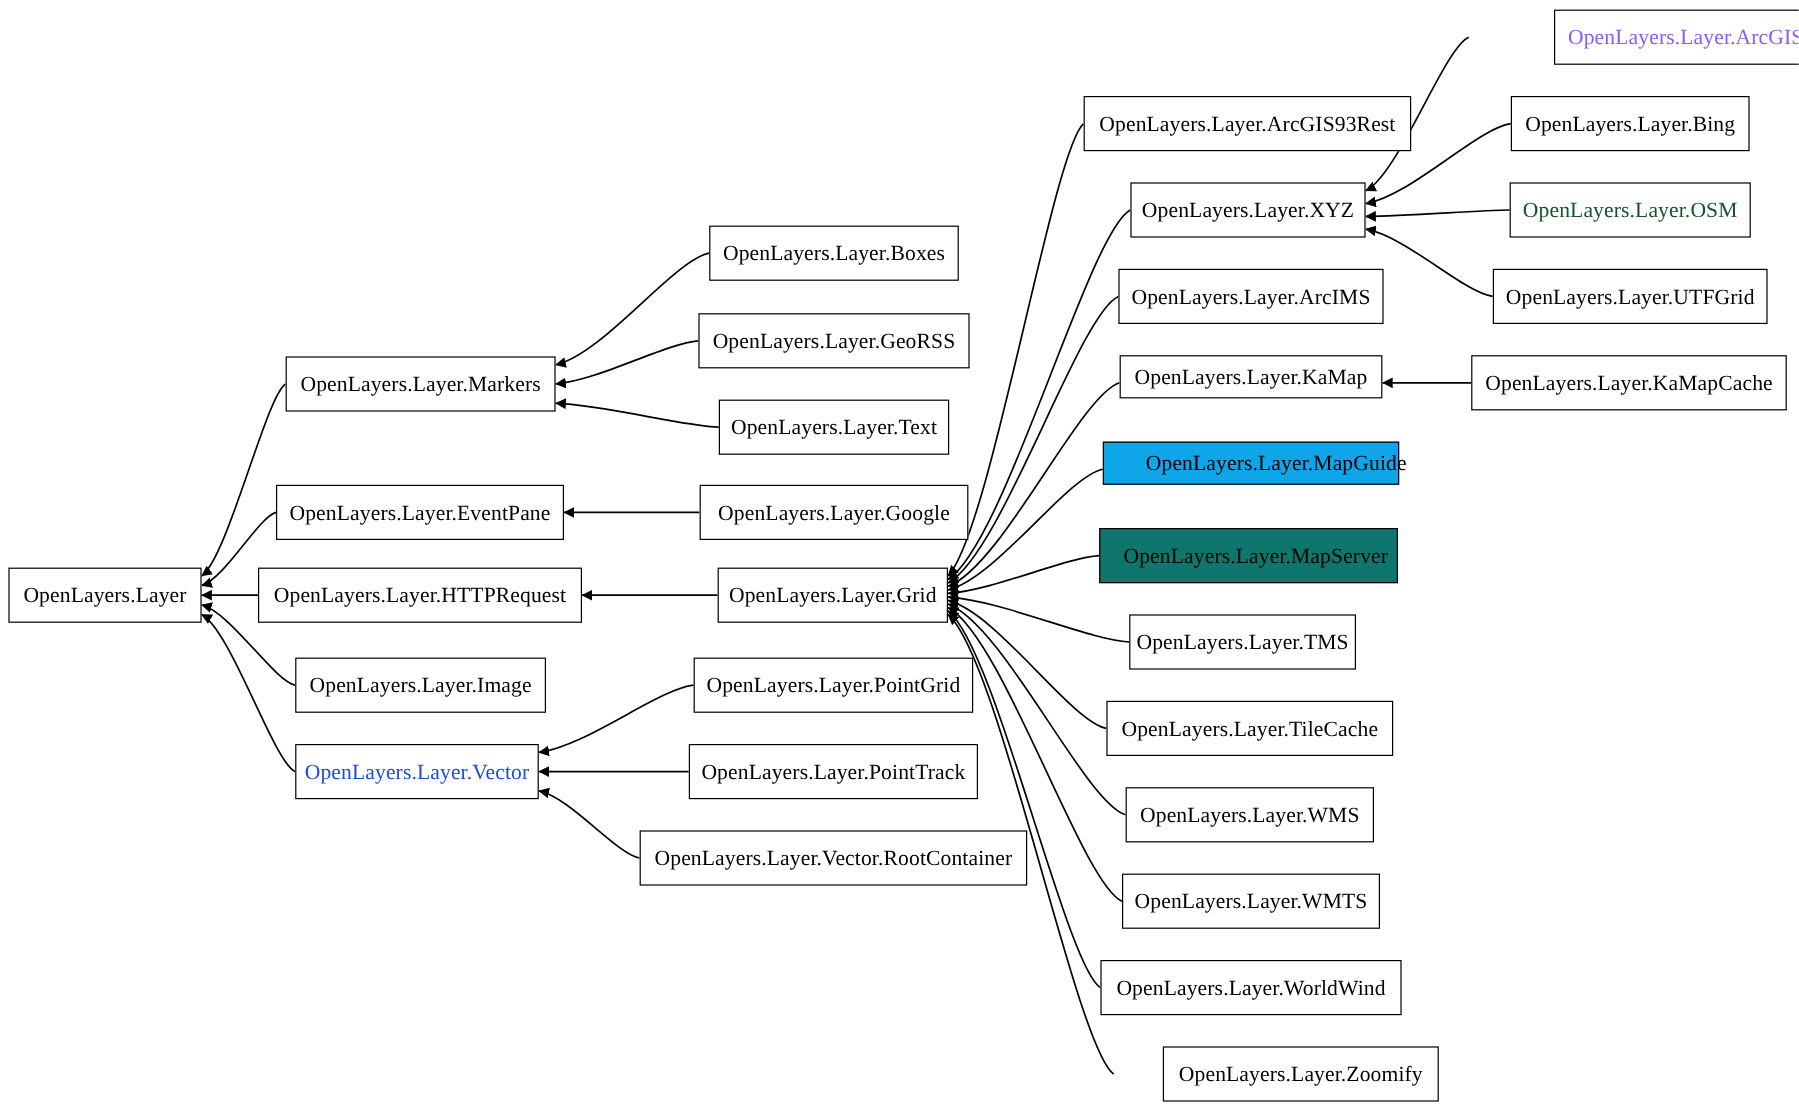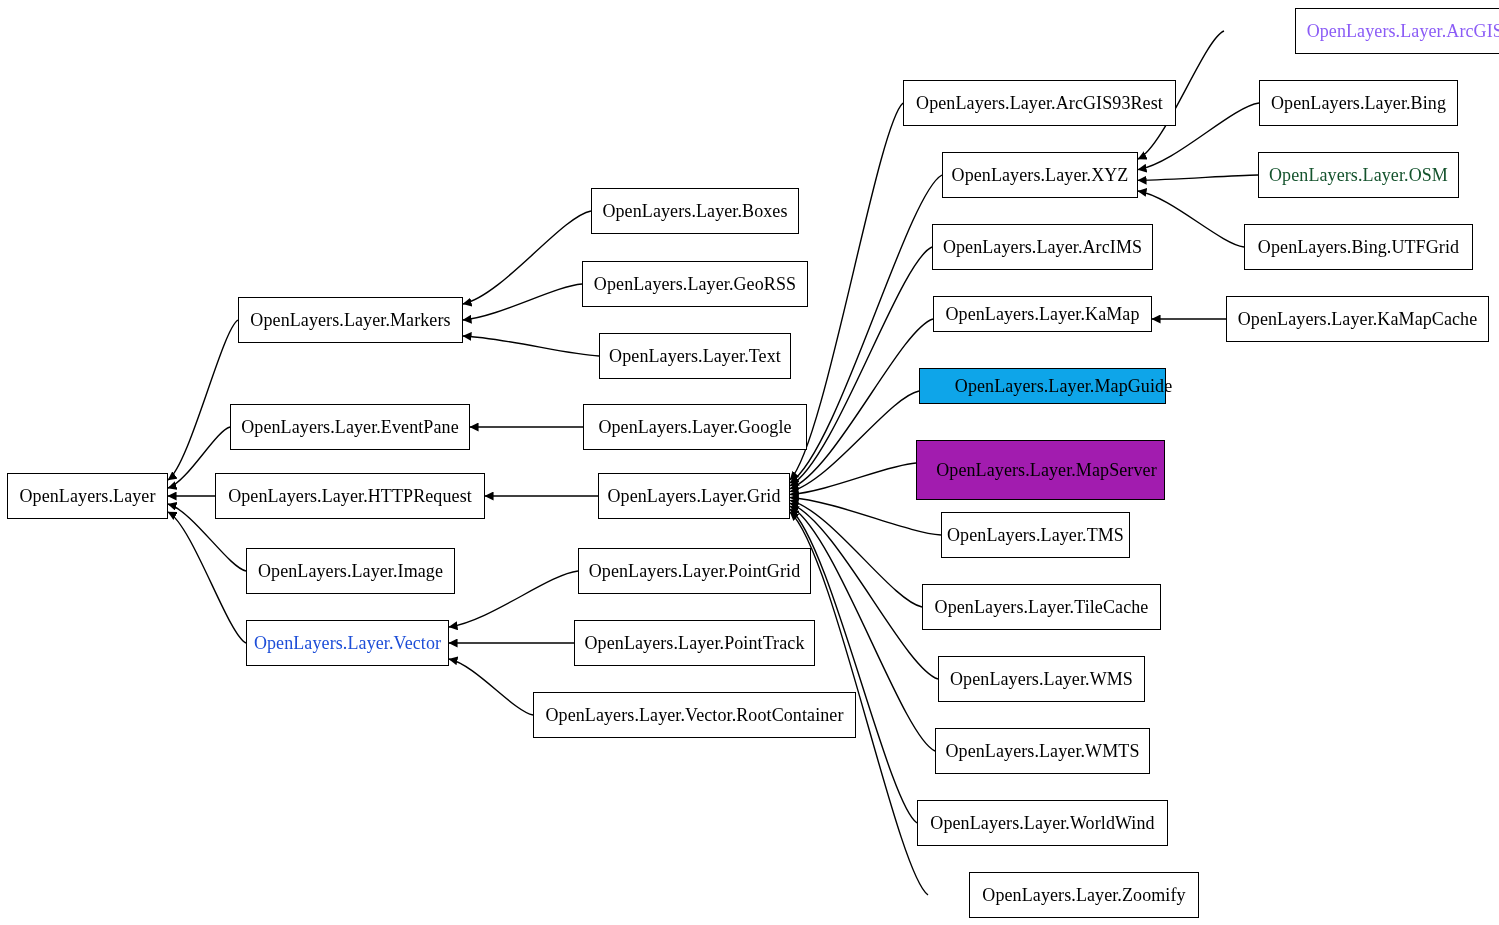--- a/index.html
+++ b/index.html
@@ -138,21 +138,21 @@
       </div>
       <div class="node-box" style="left: 932px; top: 224px; width: 221px; height: 46px; border-color: rgb(0, 0, 0); background: rgb(255, 255, 255); color: rgb(0, 0, 0);">
         <span class="node-label">OpenLayers.Layer.ArcIMS</span>
       </div>
       <div class="node-box" style="left: 933px; top: 296px; width: 219px; height: 36px; border-color: rgb(0, 0, 0); background: rgb(255, 255, 255); color: rgb(0, 0, 0);">
         <span class="node-label">OpenLayers.Layer.KaMap</span>
       </div>
       <div class="node-box" style="left: 919px; top: 368px; width: 247px; height: 36px; border-color: rgb(0, 0, 0); background: #0ea5e9; color: rgb(0, 0, 0); padding-left: 42px;">
         <span class="node-label">OpenLayers.Layer.MapGuide</span>
       </div>
-      <div class="node-box" style="left: 916px; top: 440px; width: 249px; height: 60px; border-color: rgb(0, 0, 0); background: #a21caf; color: rgb(0, 0, 0); padding-left: 12px;">
+      <div class="node-box" style="left: 916px; top: 440px; width: 249px; height: 46px; border-color: rgb(0, 0, 0); background: #0f766e; color: rgb(0, 0, 0); padding-left: 12px;">
         <span class="node-label">OpenLayers.Layer.MapServer</span>
       </div>
       <div class="node-box" style="left: 941px; top: 512px; width: 189px; height: 46px; border-color: rgb(0, 0, 0); background: rgb(255, 255, 255); color: rgb(0, 0, 0);">
         <span class="node-label">OpenLayers.Layer.TMS</span>
       </div>
       <div class="node-box" style="left: 922px; top: 584px; width: 239px; height: 46px; border-color: rgb(0, 0, 0); background: rgb(255, 255, 255); color: rgb(0, 0, 0);">
         <span class="node-label">OpenLayers.Layer.TileCache</span>
       </div>
       <div class="node-box" style="left: 938px; top: 656px; width: 207px; height: 46px; border-color: rgb(0, 0, 0); background: rgb(255, 255, 255); color: rgb(0, 0, 0);">
         <span class="node-label">OpenLayers.Layer.WMS</span>
@@ -169,19 +169,19 @@
       <div class="node-box" style="left: 1256px; top: 8px; width: 265px; height: 46px; border-color: rgb(0, 0, 0); background: rgb(255, 255, 255); color: #8b5cf6; margin-left: 39px;">
         <span class="node-label">OpenLayers.Layer.ArcGISCache</span>
       </div>
       <div class="node-box" style="left: 1259px; top: 80px; width: 199px; height: 46px; border-color: rgb(0, 0, 0); background: rgb(255, 255, 255); color: rgb(0, 0, 0);">
         <span class="node-label">OpenLayers.Layer.Bing</span>
       </div>
       <div class="node-box" style="left: 1258px; top: 152px; width: 201px; height: 46px; border-color: rgb(0, 0, 0); background: rgb(255, 255, 255); color: #14532d;">
         <span class="node-label">OpenLayers.Layer.OSM</span>
       </div>
       <div class="node-box" style="left: 1244px; top: 224px; width: 229px; height: 46px; border-color: rgb(0, 0, 0); background: rgb(255, 255, 255); color: rgb(0, 0, 0);">
-        <span class="node-label">OpenLayers.Bing.UTFGrid</span>
+        <span class="node-label">OpenLayers.Layer.UTFGrid</span>
       </div>
       <div class="node-box" style="left: 1226px; top: 296px; width: 263px; height: 46px; border-color: rgb(0, 0, 0); background: rgb(255, 255, 255); color: rgb(0, 0, 0);">
         <span class="node-label">OpenLayers.Layer.KaMapCache</span>
       </div>
     </div>
 </div>
 
 </body></html>

